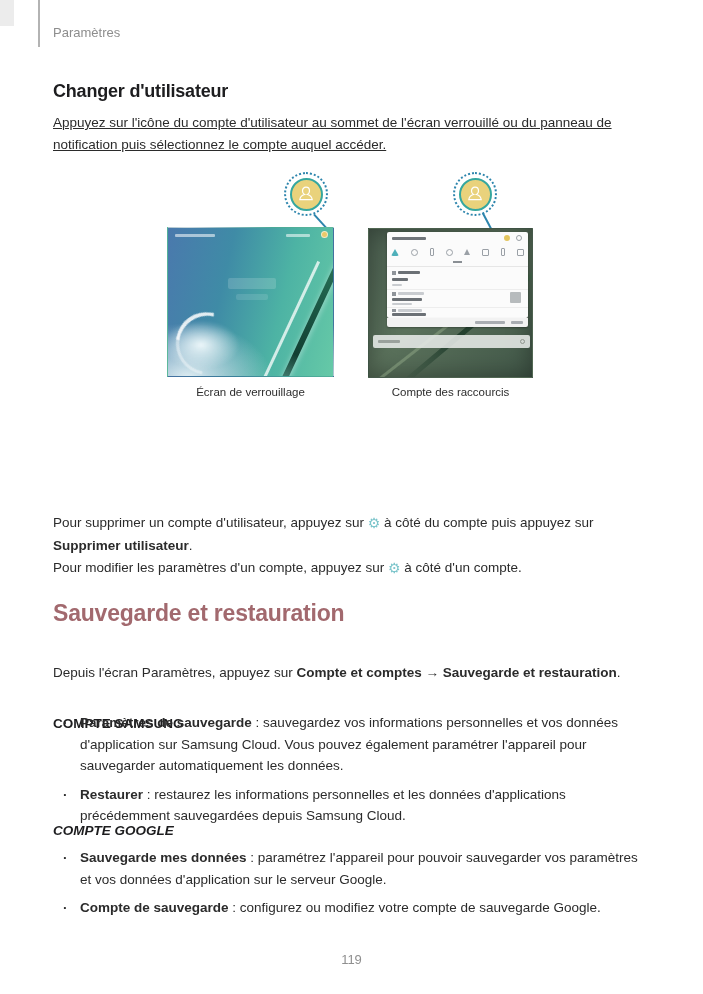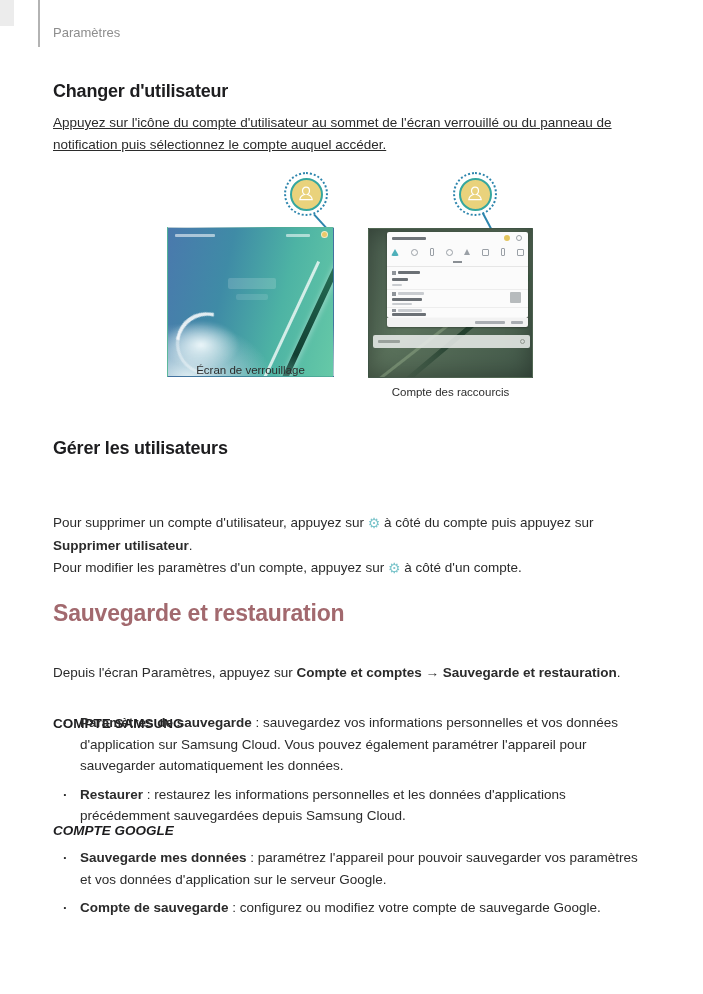--- a/index.html
+++ b/index.html
@@ -192,24 +192,23 @@
     <div class="abs qs-foot">
       <div class="qs-fbar1"></div>
       <div class="qs-fbar2"></div>
     </div>
     <div class="abs qs-search">
       <div class="abs bar qs-s-text"></div>
       <div class="abs qs-s-icon"></div>
     </div>
   </div>
 
-  <div class="abs caption" style="left:167px;top:364px;width:167px;">Écran de verrouillage</div>
+  <div class="abs caption" style="left:167px;top:386px;width:167px;">Écran de verrouillage</div>
   <div class="abs caption" style="left:368px;top:386px;width:165px;">Compte des raccourcis</div>
 
-  <div class="abs h2" style="left:53px;top:438px;">Gérer les utilisateurs</div>
   <div class="abs p" style="left:53px;top:557px;width:600px;">
     <span>Pour modifier les paramètres d'un compte, appuyez sur </span><span class="gear">⚙</span><span> à côté d'un compte.</span>
   </div>
   <div class="abs p" style="left:53px;top:512px;width:558px;">
     <span>Pour supprimer un compte d'utilisateur, appuyez sur </span><span class="gear">⚙</span><span> à côté du compte puis appuyez sur </span><strong>Supprimer utilisateur</strong><span>.</span>
   </div>
 
   <div class="abs h1" style="left:53px;top:600px;">Sauvegarde et restauration</div>
   <div class="abs p" style="left:53px;top:662px;width:600px;">
     <span>Depuis l'écran Paramètres, appuyez sur </span><strong>Compte et comptes</strong><span> → </span><strong>Sauvegarde et restauration</strong><span>.</span>
@@ -232,14 +231,15 @@
     <li>
       <span class="marker">·</span>
       <span class="btext"><strong>Sauvegarde mes données</strong><span> : paramétrez l'appareil pour pouvoir sauvegarder vos paramètres et vos données d'application sur le serveur Google.</span></span>
     </li>
     <li>
       <span class="marker">·</span>
       <span class="btext"><strong>Compte de sauvegarde</strong><span> : configurez ou modifiez votre compte de sauvegarde Google.</span></span>
     </li>
   </ul>
 
+  <div class="abs pagenum">119</div>
 
 </div>
 
 </body></html>

